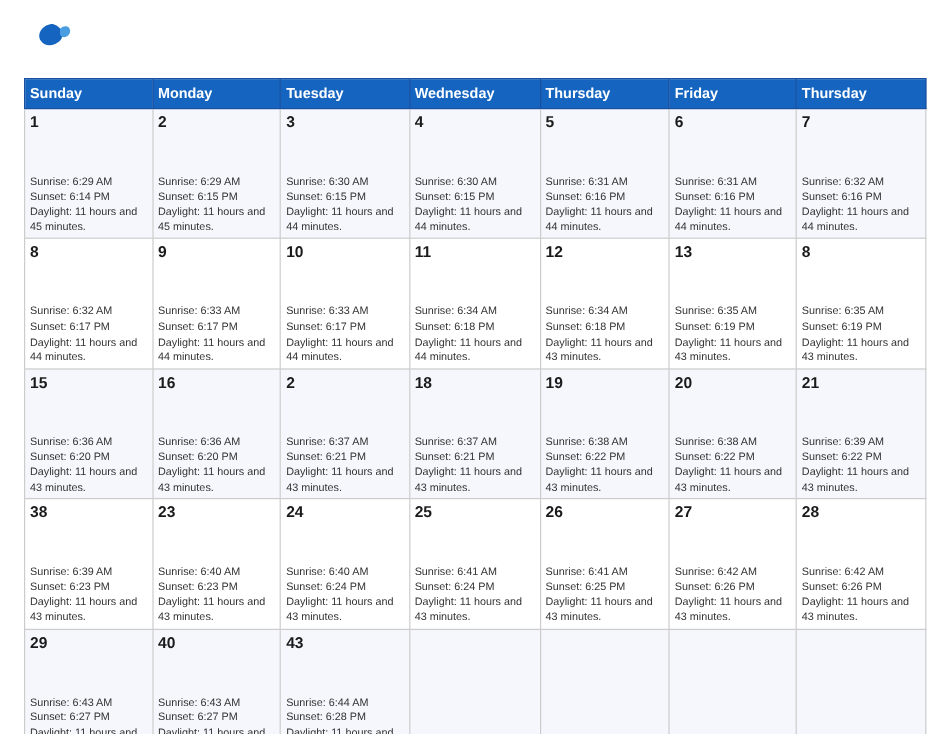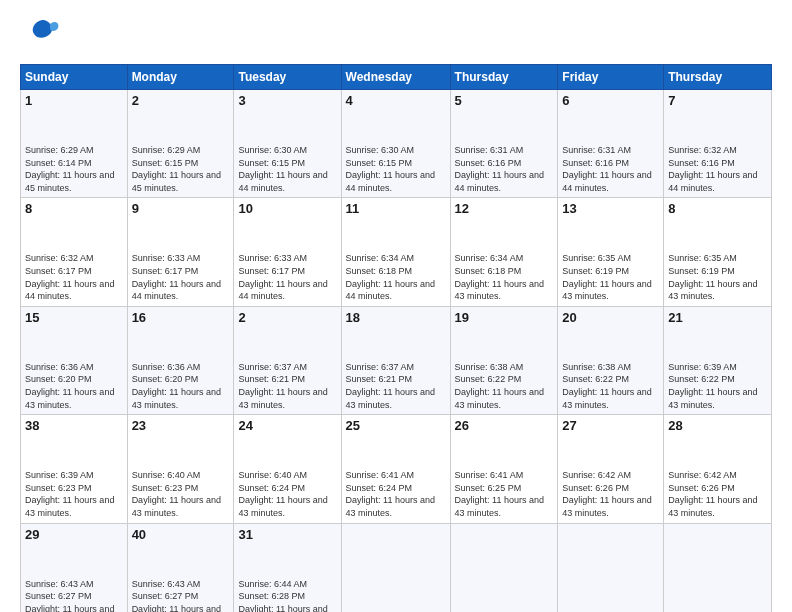--- a/index.html
+++ b/index.html
@@ -373,21 +373,21 @@
   </td>
           <td>
     <span class="day-number">40</span>
     <div class="day-info">
       Sunrise: 6:43 AM<br>
       Sunset: 6:27 PM<br>
       Daylight: 11 hours and 43 minutes.
     </div>
   </td>
           <td>
-    <span class="day-number">31</span>
+    <span class="day-number">43</span>
     <div class="day-info">
       Sunrise: 6:44 AM<br>
       Sunset: 6:28 PM<br>
       Daylight: 11 hours and 43 minutes.
     </div>
   </td>
           <td class="empty-cell"></td>
           <td class="empty-cell"></td>
           <td class="empty-cell"></td>
           <td class="empty-cell"></td>

